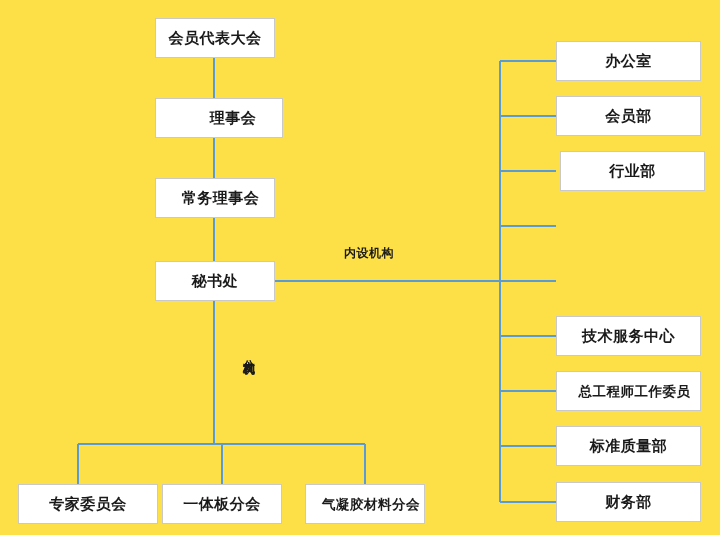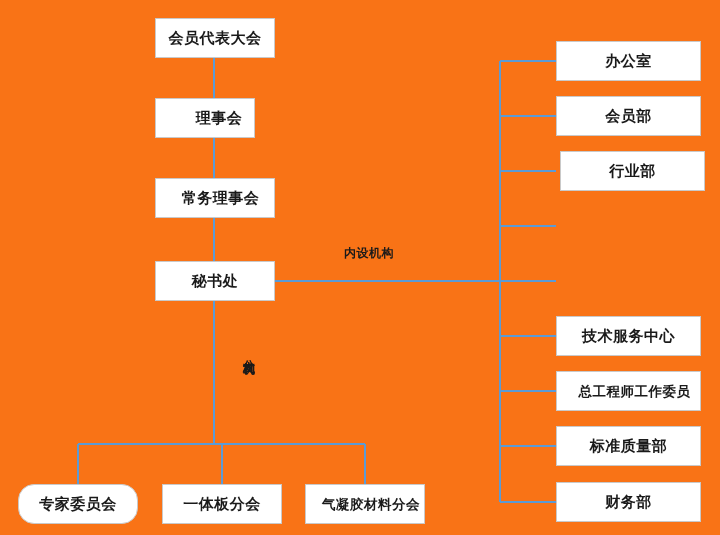--- a/index.html
+++ b/index.html
@@ -7,21 +7,21 @@
     padding: 0;
     background: #ffffff;
   }
   body {
     font-family: "DejaVu Sans", "Liberation Sans", sans-serif;
   }
   #chart-root {
     position: relative;
     width: 720px;
     height: 535px;
-    background: #f97316;
+    background: #fde047;
     overflow: hidden;
   }
   #connector-layer {
     position: absolute;
     left: 0;
     top: 0;
     width: 720px;
     height: 535px;
     pointer-events: none;
   }
@@ -91,21 +91,21 @@
       <line x1="500" y1="336" x2="556" y2="336"></line>
       <line x1="500" y1="391" x2="556" y2="391"></line>
       <line x1="500" y1="446" x2="556" y2="446"></line>
       <line x1="500" y1="502" x2="556" y2="502"></line>
     </g>
   </svg>
 
   <div class="node-box" style="left:155px; top:18px; width:120px; height:40px;">
     <span>会员代表大会</span>
   </div>
-  <div class="node-box" style="left:155px; top:98px; width:100px; height:40px;padding-left:28px;">
+  <div class="node-box" style="left:155px; top:98px; width:128px; height:40px;padding-left:28px;">
     <span>理事会</span>
   </div>
   <div class="node-box" style="left:155px; top:178px; width:120px; height:40px;padding-left:11px;">
     <span>常务理事会</span>
   </div>
   <div class="node-box" style="left:155px; top:261px; width:120px; height:40px;">
     <span>秘书处</span>
   </div>
 
   <div class="edge-label" style="left:344px; top:245px;">内设机构</div>
@@ -126,21 +126,21 @@
   <div class="node-box small-text" style="left:556px; top:371px; width:145px; height:40px;">
     <span>总工程师工作委员</span>
   </div>
   <div class="node-box" style="left:556px; top:426px; width:145px; height:40px;justify-content:center;">
     <span>标准质量部</span>
   </div>
   <div class="node-box" style="left:556px; top:482px; width:145px; height:40px;">
     <span>财务部</span>
   </div>
 
-  <div class="node-box" style="left:18px; top:484px; width:120px; height:40px;border-radius:16px;">
+  <div class="node-box" style="left:18px; top:484px; width:140px; height:40px;">
     <span>专家委员会</span>
   </div>
   <div class="node-box" style="left:162px; top:484px; width:120px; height:40px;text-align:right;">
     <span>一体板分会</span>
   </div>
   <div class="node-box small-text" style="left:305px; top:484px; width:120px; height:40px;">
     <span>气凝胶材料分会</span>
   </div>
 
 </div>

